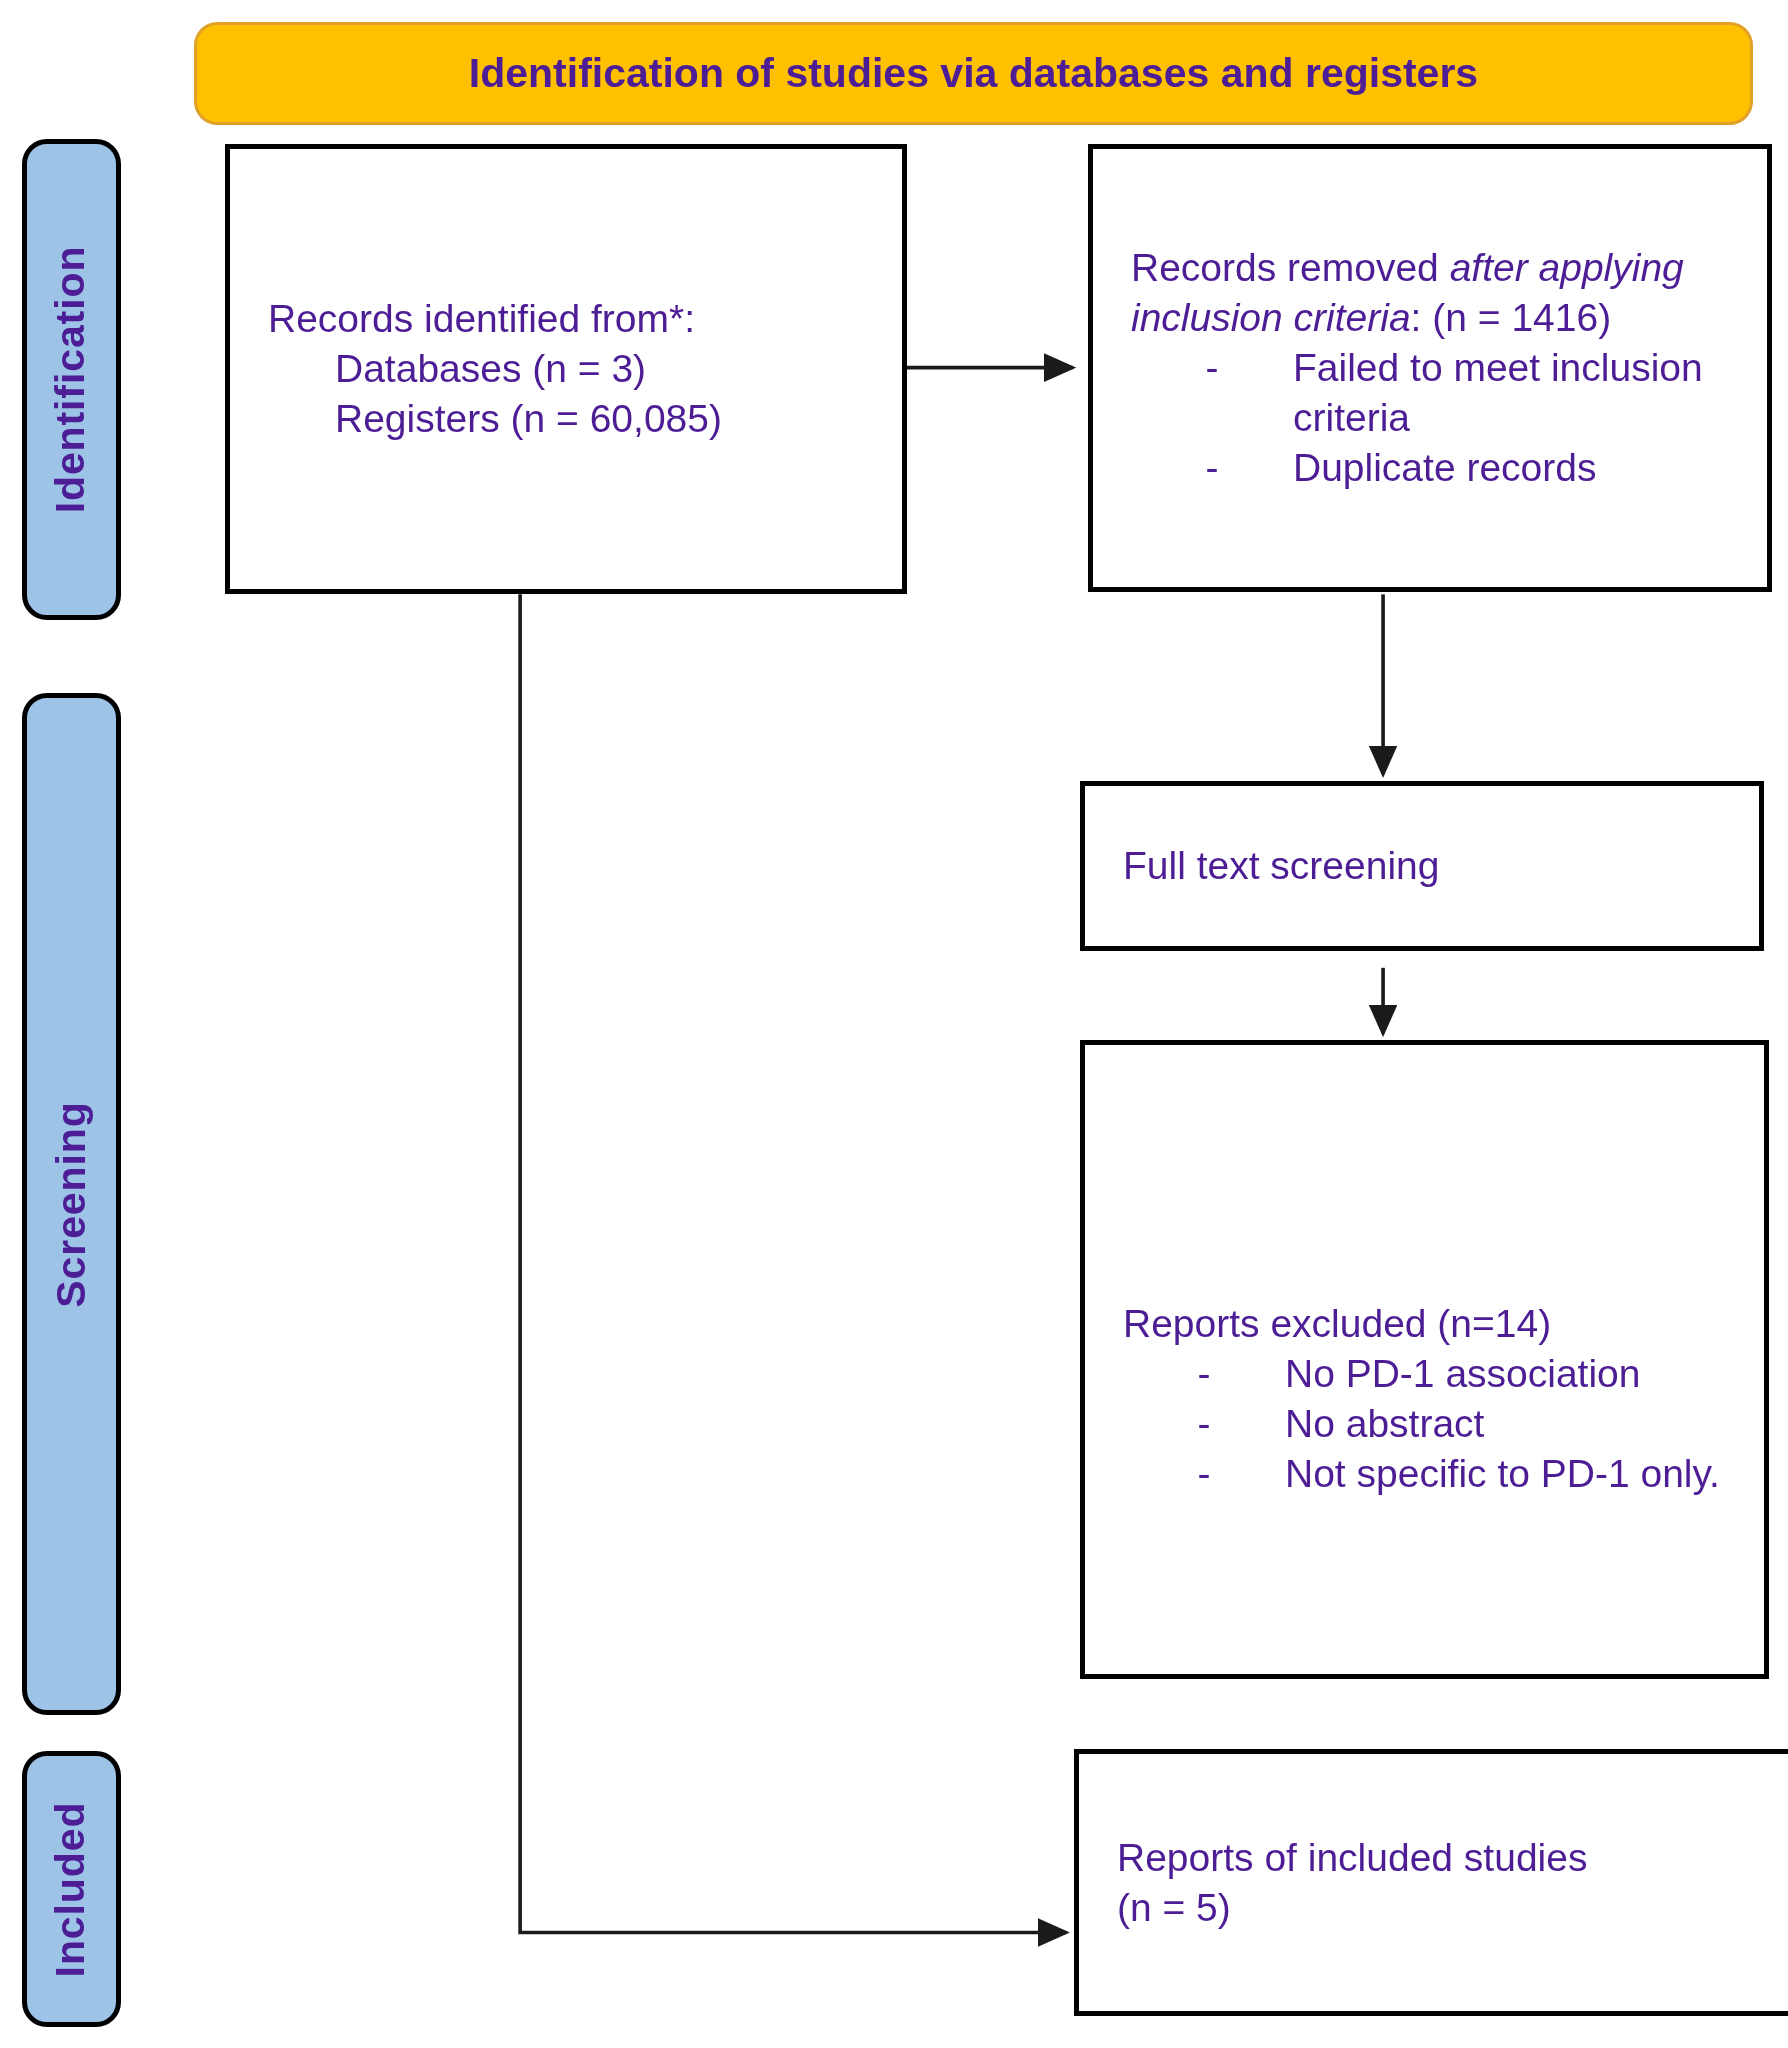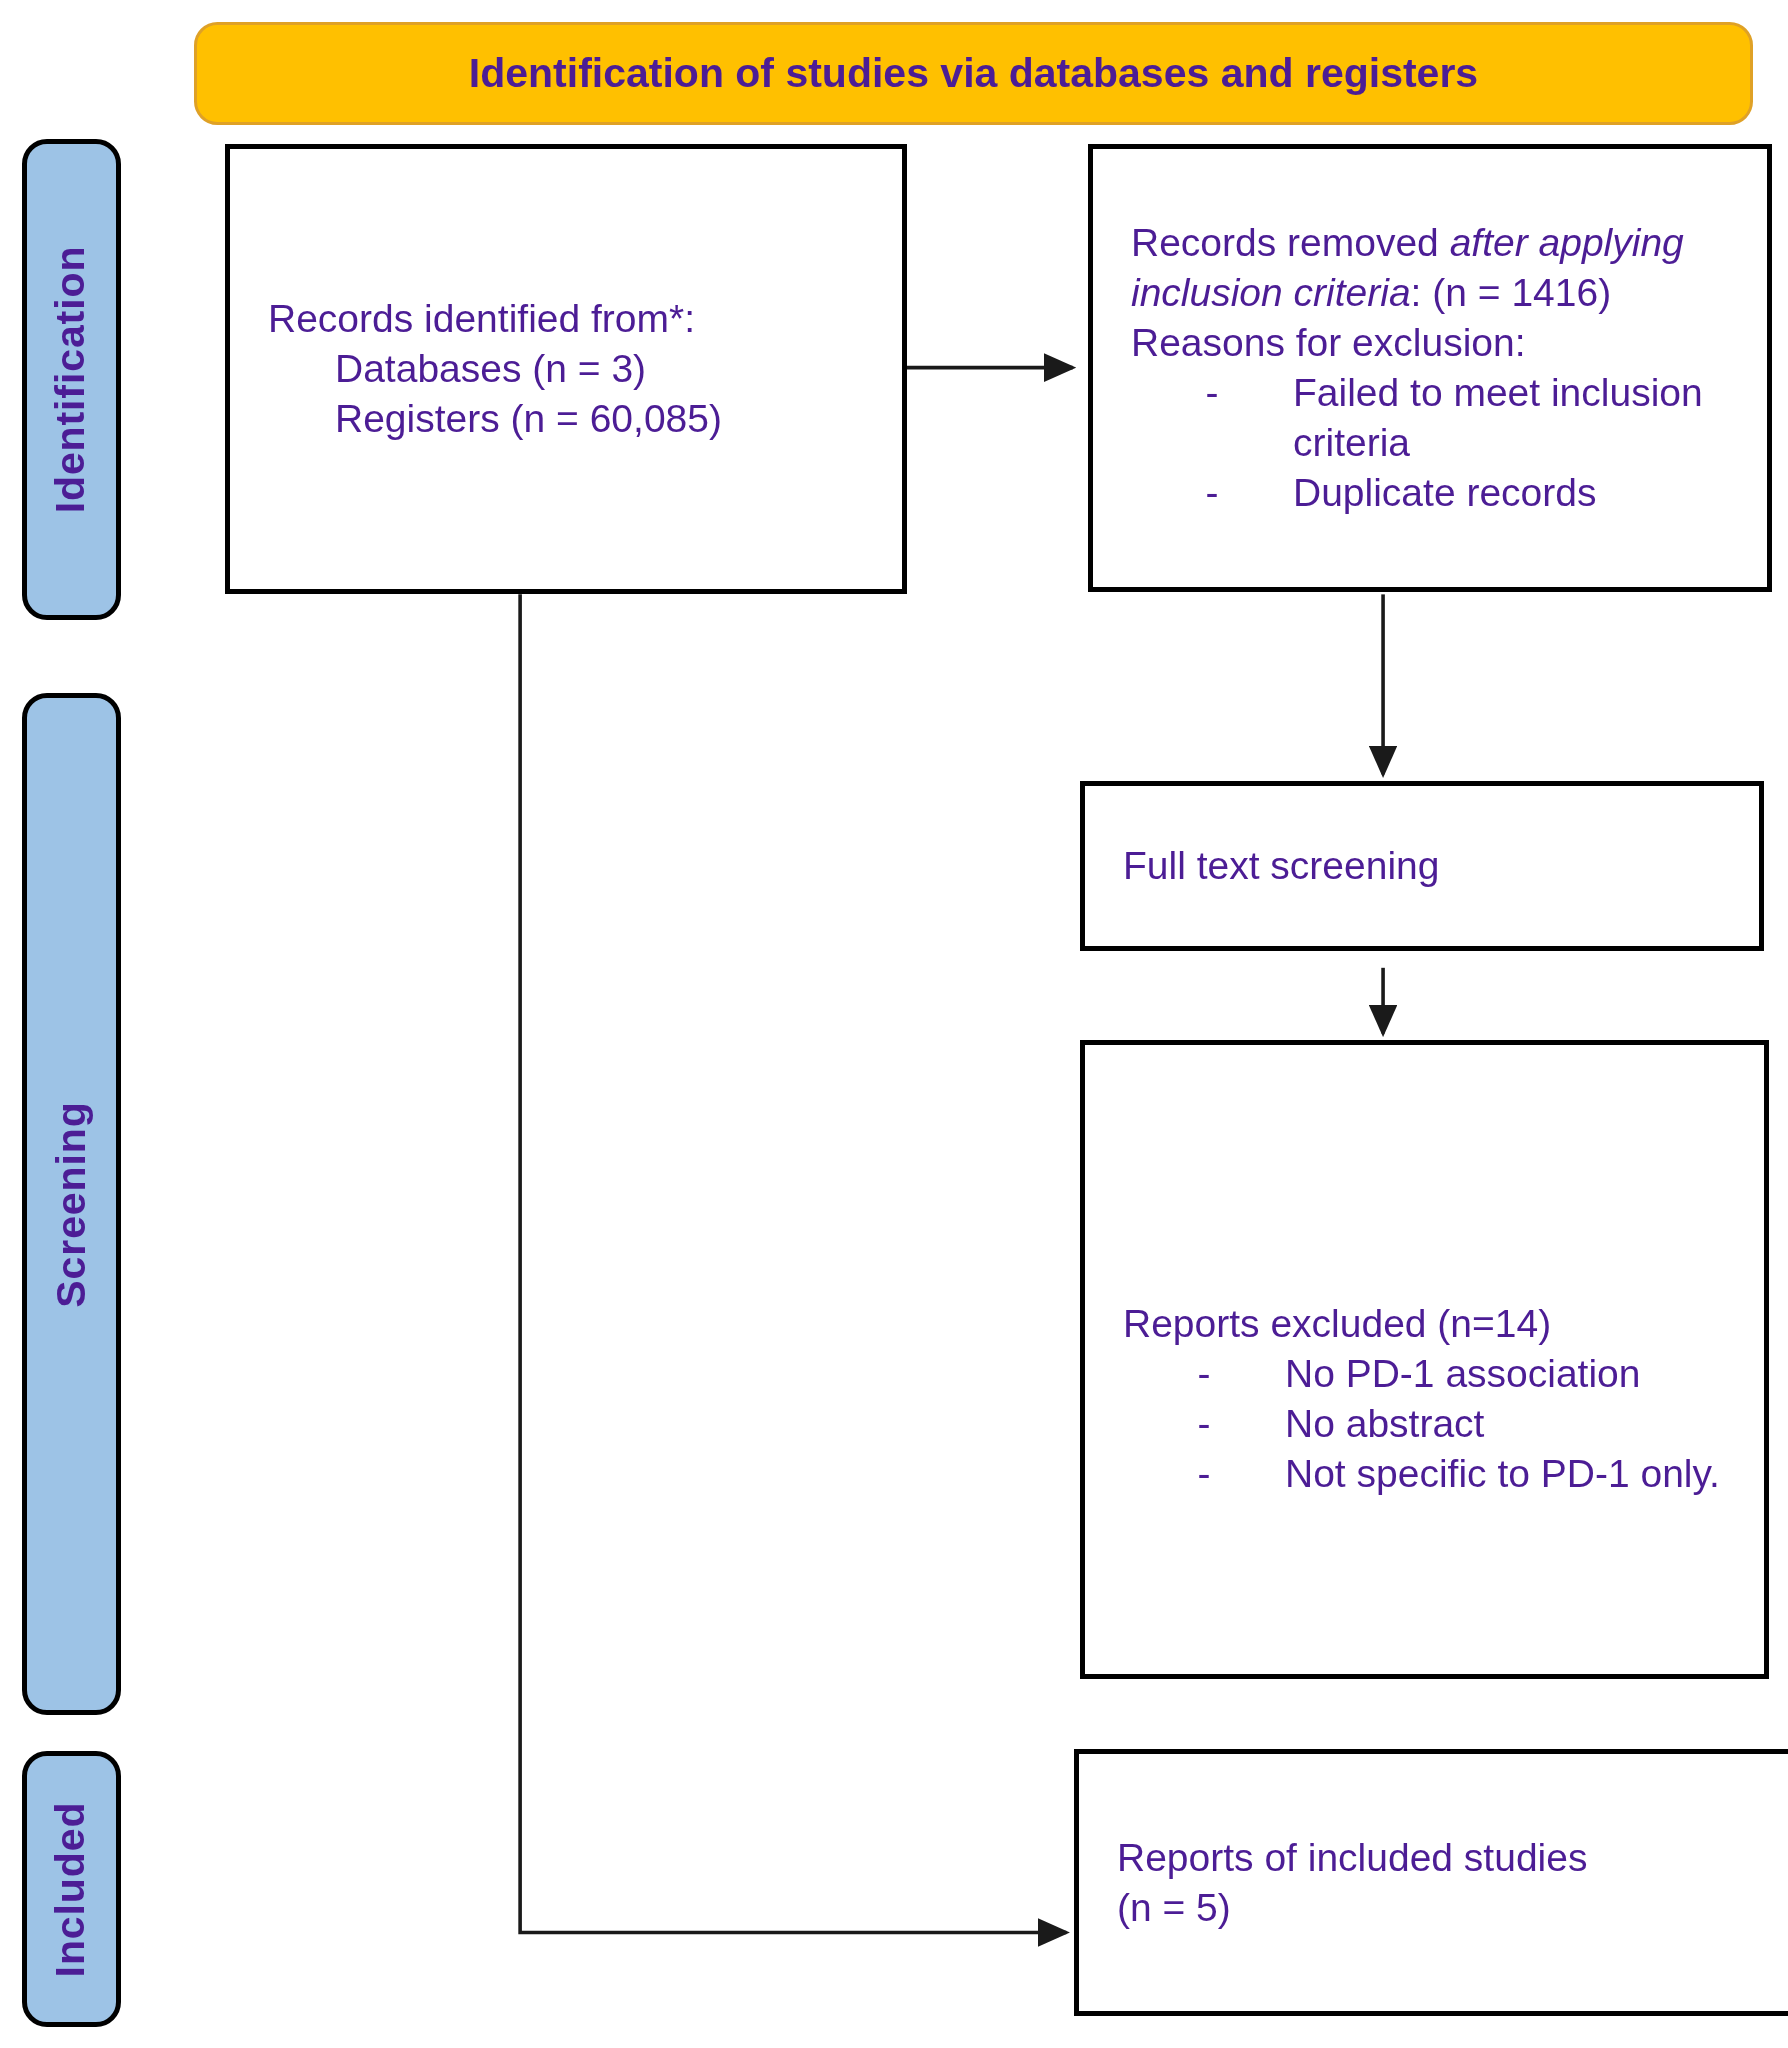--- a/index.html
+++ b/index.html
@@ -98,21 +98,20 @@
 
   <div class="fbox box-records-identified">
     <div>Records identified from*:</div>
     <div class="indent">Databases (n = 3)</div>
     <div class="indent">Registers (n = 60,085)</div>
   </div>
 
   <div class="fbox box-records-removed">
     <div><span>Records removed </span><span class="it">after applying</span></div>
     <div><span class="it">inclusion criteria</span><span>: (n = 1416)</span></div>
-    <div>Reasons for exclusion:</div>
     <div class="bullet">
       <span class="dash">-</span>
       <span class="btxt">Failed to meet inclusion criteria</span>
     </div>
     <div class="bullet">
       <span class="dash">-</span>
       <span class="btxt">Duplicate records</span>
     </div>
   </div>
 

